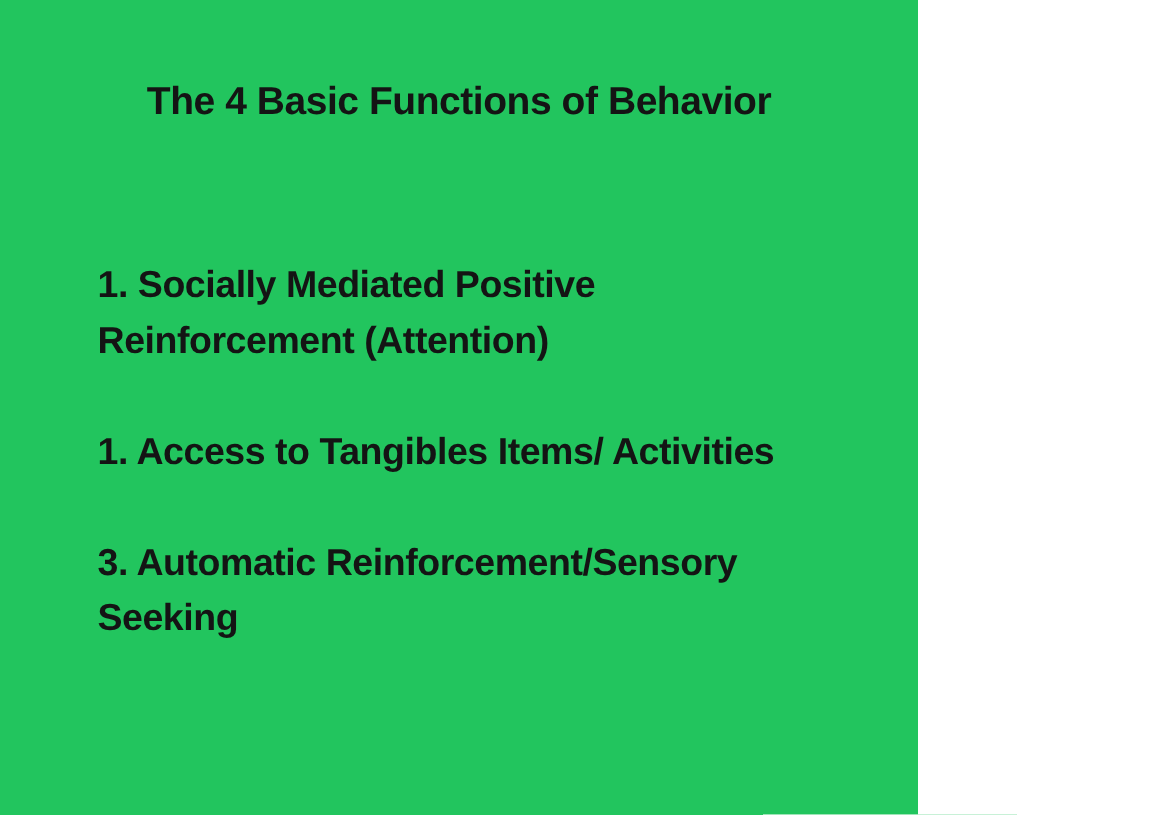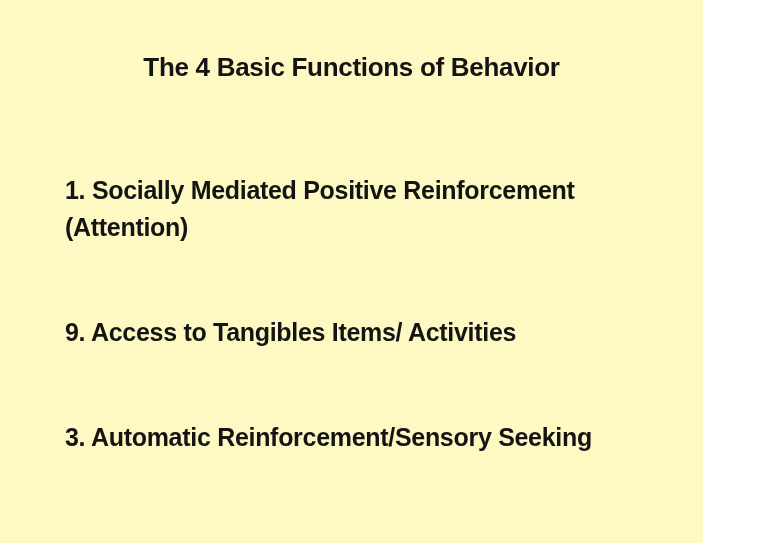--- a/index.html
+++ b/index.html
@@ -2,57 +2,57 @@
 <html><head>
 <meta charset="utf-8">
 <style>
   html, body {
     margin: 0;
     padding: 0;
     background: #ffffff;
   }
   .page {
     position: relative;
-    width: 703px;
+    width: 612px;
     height: 543px;
-    background: #fef9c3;
+    background: #22c55e;
     font-family: "Liberation Sans", sans-serif;
     color: #141414;
     overflow: hidden;
   }
   .slide-title {
     margin: 0;
     padding-top: 50px;
     text-align: center;
     font-size: 26px;
     font-weight: bold;
     line-height: 34px;
     letter-spacing: -0.3px;
     color: #141414;
   }
   .function-list {
     margin-top: 88px;
     margin-left: 65px;
     margin-right: 40px;
     display: flex;
     flex-direction: column;
-    gap: 68px;
+    gap: 37px;
   }
   .function-item {
     font-size: 25px;
     font-weight: bold;
     line-height: 37px;
     letter-spacing: -0.3px;
     color: #141414;
   }
 </style>
 </head>
 <body>
 
 <div class="page">
   <h1 class="slide-title">The 4 Basic Functions of Behavior</h1>
 
   <div class="function-list">
     <div class="function-item">1. Socially Mediated Positive Reinforcement (Attention)</div>
-    <div class="function-item">9. Access to Tangibles Items/ Activities</div>
+    <div class="function-item">1. Access to Tangibles Items/ Activities</div>
     <div class="function-item">3. Automatic Reinforcement/Sensory Seeking</div>
   </div>
 </div>
 
 </body></html>

